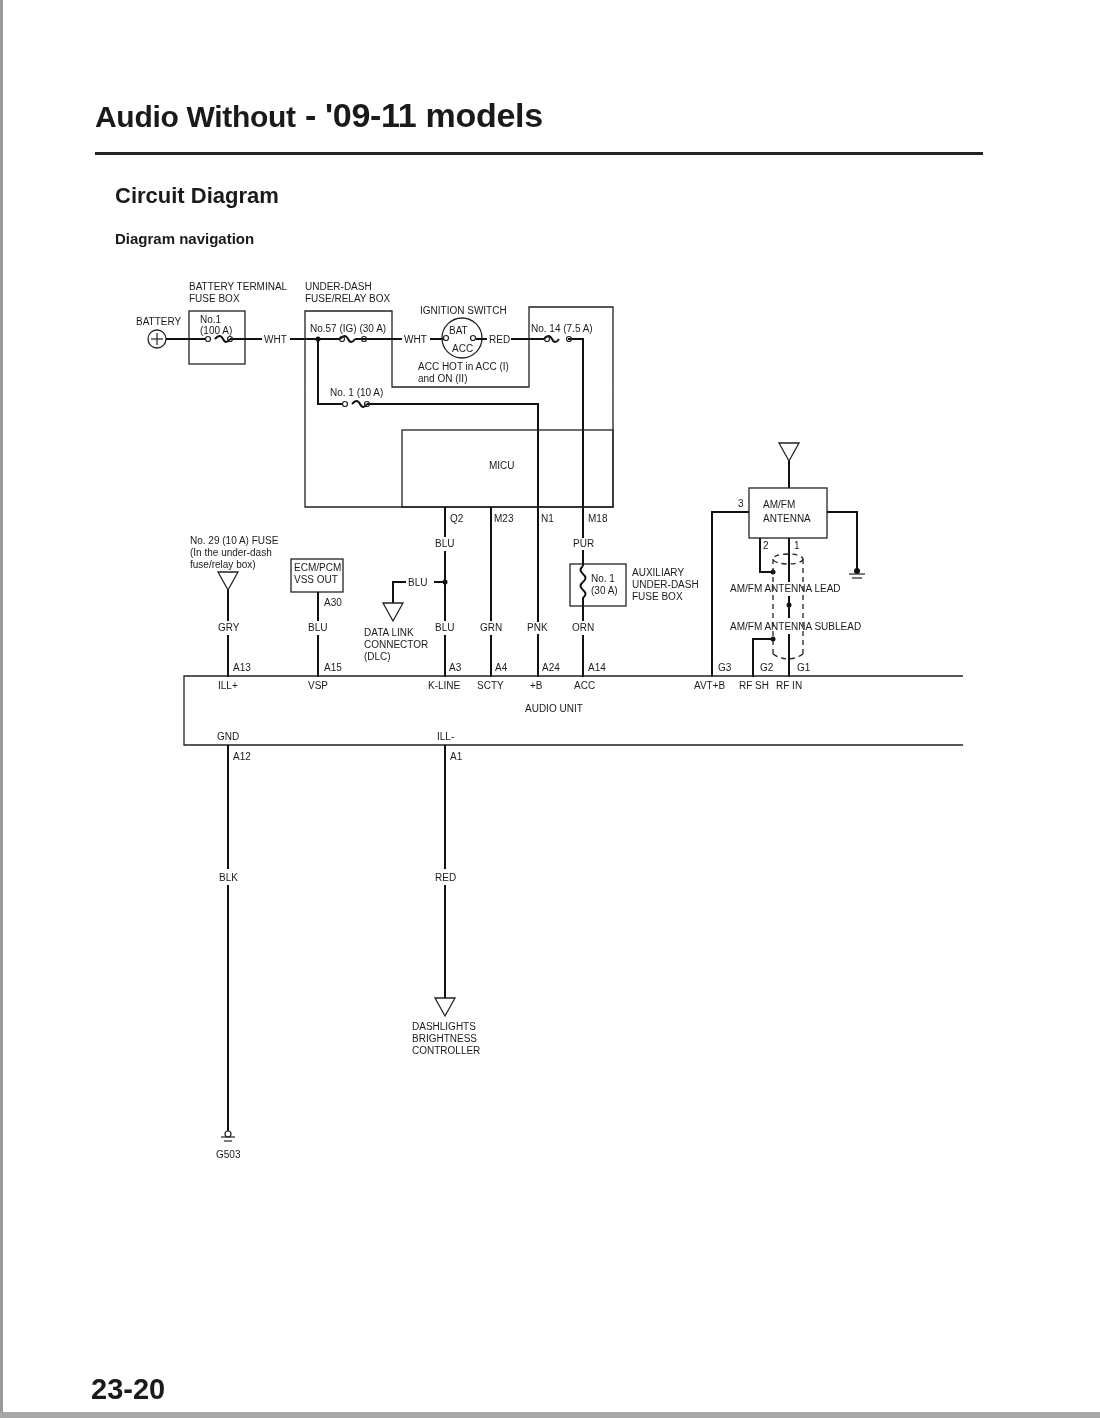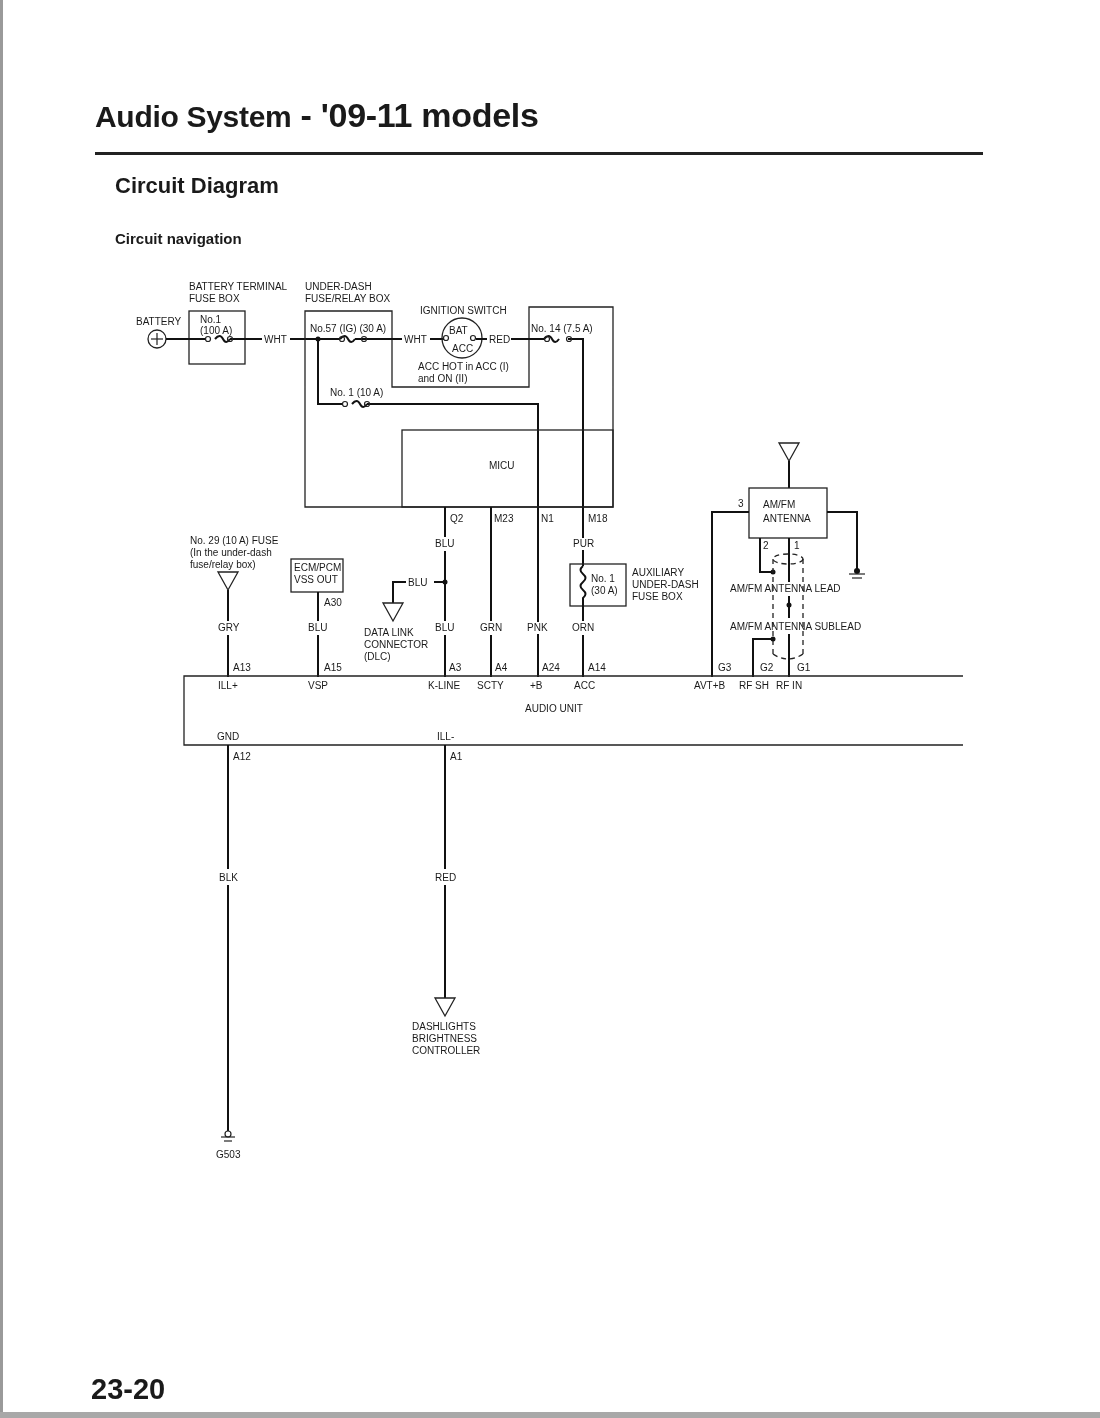--- a/index.html
+++ b/index.html
@@ -3,40 +3,40 @@
 <meta charset="utf-8">
 <style>
   html, body { margin: 0; padding: 0; background: #ffffff; }
   body { width: 1100px; height: 1418px; position: relative; overflow: hidden;
          font-family: "Liberation Sans", "DejaVu Sans", sans-serif; color: #1a1a1a; }
   .left-edge { position: absolute; left: 0; top: 0; width: 3px; height: 1418px; background: #9a9a9a; }
   .bottom-edge { position: absolute; left: 0; top: 1412px; width: 1100px; height: 6px; background: #a8a8a8; }
   .page-title { position: absolute; left: 95px; top: 96px; font-size: 30px; font-weight: bold; letter-spacing: -0.3px; }
   .page-title .sub { font-size: 34px; }
   .rule { position: absolute; left: 95px; top: 152px; width: 888px; height: 3px; background: #222; }
-  .section-title { position: absolute; left: 115px; top: 173px; font-size: 22px; font-weight: bold; }
+  .section-title { position: absolute; left: 115px; top: 183px; font-size: 22px; font-weight: bold; }
   .variant-title { position: absolute; left: 115px; top: 230px; font-size: 15px; font-weight: bold; }
   .page-number { position: absolute; left: 91px; top: 1373px; font-size: 29px; font-weight: bold; }
   svg#diagram { position: absolute; left: 0; top: 0; }
   svg text { font-family: "Liberation Sans", "DejaVu Sans", sans-serif; font-size: 10px; fill: #1a1a1a; }
   .w { stroke: #111; stroke-width: 2; fill: none; }
   .box { stroke: #222; stroke-width: 1.3; fill: none; }
   .thin { stroke: #222; stroke-width: 1.2; fill: none; }
   .dash { stroke: #222; stroke-width: 1.3; fill: none; stroke-dasharray: 5 4; }
 </style>
 </head>
 <body>
 
 <div class="left-edge"></div>
 <div class="bottom-edge"></div>
 
-<div class="page-title"><span>Audio System</span><span class="sub"> - '09-11 models</span></div>
+<div class="page-title"><span>Audio Without</span><span class="sub"> - '09-11 models</span></div>
 <div class="rule"></div>
 <div class="section-title">Circuit Diagram</div>
-<div class="variant-title">Circuit navigation</div>
+<div class="variant-title">Diagram navigation</div>
 
 <svg id="diagram" width="1100" height="1418">
 
   <circle cx="157" cy="339" r="9" class="box"></circle>
   <line x1="151" y1="339" x2="163" y2="339" class="thin"></line>
   <line x1="157" y1="333" x2="157" y2="345" class="thin"></line>
   <text x="136" y="325">BATTERY</text>
 
   <text x="189" y="290">BATTERY TERMINAL</text>
   <text x="189" y="302">FUSE BOX</text>

